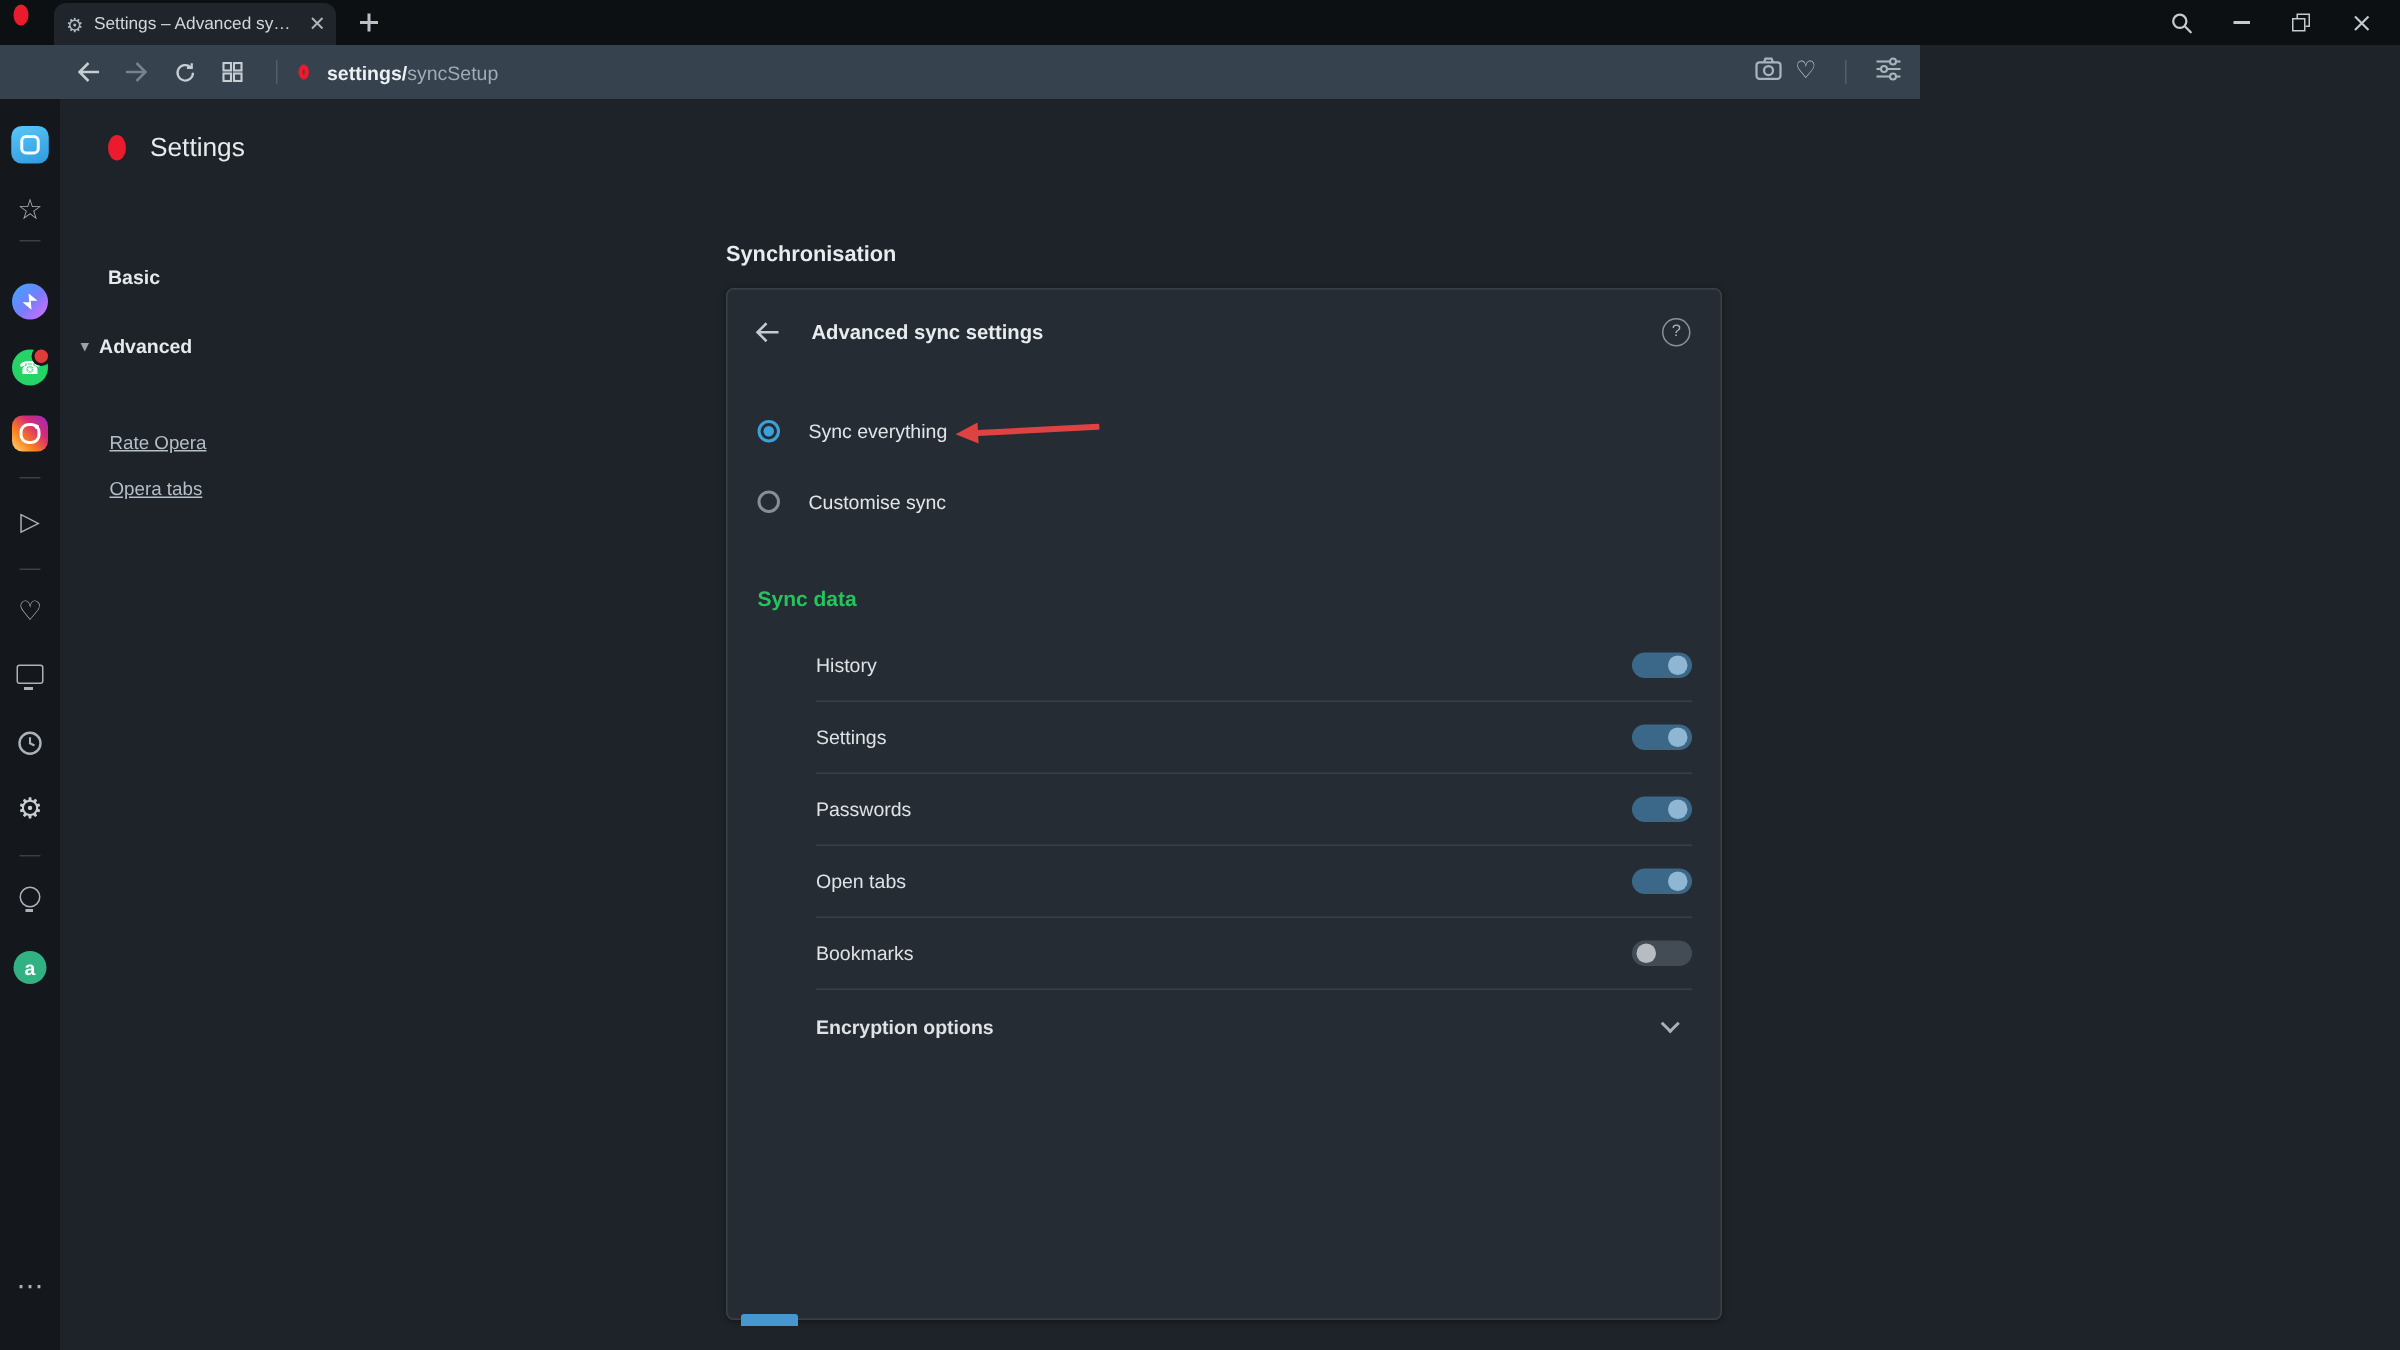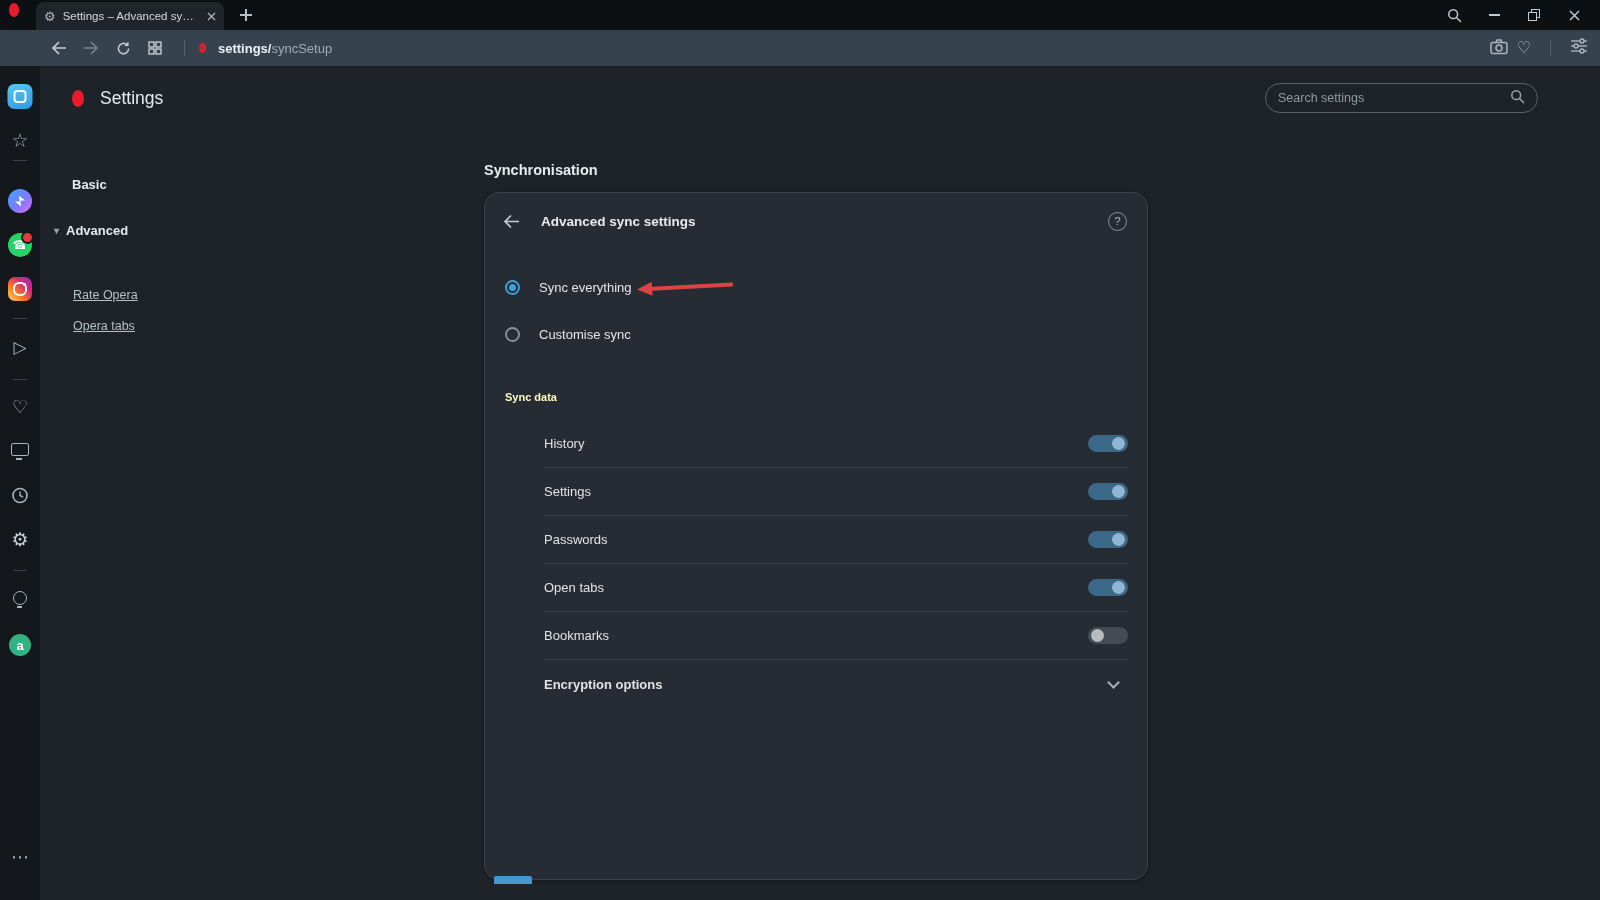--- a/index.html
+++ b/index.html
@@ -22,21 +22,21 @@
   .plus::before { content:""; position:absolute; left:7px; top:2px; width:2px; height:12px; background:#b9c0c6; }
   .plus::after  { content:""; position:absolute; left:2px; top:7px; width:12px; height:2px; background:#b9c0c6; }
   .tb-right { position:absolute; right:6px; top:0; height:30px; display:flex; align-items:center; }
   .tb-btn { width:40px; height:30px; display:flex; align-items:center; justify-content:center; }
   .min-bar { width:11px; height:2px; background:#c3cad0; }
   .restore { position:relative; width:12px; height:12px; }
   .restore .r-back { position:absolute; right:0; top:0; width:9px; height:9px; border:1.3px solid #c3cad0; }
   .restore .r-front { position:absolute; left:0; bottom:0; width:9px; height:9px; border:1.3px solid #c3cad0; background:#0d1013; }
 
   
-  .addressbar { position:absolute; top:30px; left:0; width:1600px; height:36px; background:#36424d;
+  .addressbar { position:absolute; top:30px; left:0; width:1280px; height:36px; background:#36424d;
     display:flex; align-items:center; padding-left:46px; }
   .ab-ic { width:26px; display:flex; justify-content:center; align-items:center; margin-right:6px; }
   .vsep { width:1px; height:16px; background:#53606b; margin:0 10px; }
   .fav-o { width:7px; height:10px; border:3.5px solid #ea1b2c; border-radius:50%; margin:0 12px 0 4px; }
   .url { font-size:13px; white-space:nowrap; }
   .url .pre { font-weight:bold; color:#eef1f3; }
   .url .suf { color:#9fabb5; }
   .ab-right { margin-left:auto; display:flex; align-items:center; padding-right:12px; gap:9px; }
   .heart-g { font-size:16px; color:#b9c2ca; line-height:1; }
 
@@ -83,38 +83,38 @@
   .nav-basic { left:32px; top:47px; }
   .nav-advanced { left:14px; top:93px; display:flex; align-items:center; gap:7px; }
   .caret { font-size:10px; color:#9aa3ab; }
   .nav-link { position:absolute; left:33px; color:#b4bfc8; font-size:12.5px; text-decoration:underline; cursor:pointer; }
   .link-1 { top:158px; } .link-2 { top:189px; }
 
   
   .main { position:absolute; left:260px; top:130px; width:1327px; height:770px; background:#1e2329; }
   .page-title { position:absolute; left:224px; top:32px; font-size:14.5px; font-weight:bold; color:#e8ecef; }
   .card { position:absolute; left:224px; top:62px; width:664px; height:688px; background:#262c33;
-    border:1px solid #3a414a; border-radius:15px; box-shadow:0 1px 4px rgba(0,0,0,.35); }
+    border:1px solid #3a414a; border-radius:5px; box-shadow:0 1px 4px rgba(0,0,0,.35); }
   .card-head { position:absolute; top:0; left:0; right:0; height:56px; display:flex; align-items:center;
     padding:0 20px 0 18px; }
   .back-btn { width:28px; display:flex; justify-content:flex-start; cursor:pointer; }
   .card-title { margin-left:10px; font-weight:bold; font-size:13.5px; color:#e8ecef; }
   .help-btn { margin-left:auto; width:19px; height:19px; border:1.5px solid #8a939b; border-radius:50%;
     display:flex; align-items:center; justify-content:center; font-size:11px; color:#aab3bb; cursor:pointer; }
   .radio-row { position:absolute; left:20px; display:flex; align-items:center; gap:19px; height:24px; cursor:pointer; }
   .rr-1 { top:82px; } .rr-2 { top:129px; }
   .radio { width:15px; height:15px; border-radius:50%; border:2px solid #868f97; position:relative; flex:none; }
   .radio.selected { border-color:#3da0da; }
   .radio.selected::after { content:""; position:absolute; inset:2px; border-radius:50%; background:#3da0da; }
   .radio-label { font-size:13px; color:#e2e6e9; }
   .annot { position:absolute; left:152px; top:87px; width:96px; height:14px; transform:rotate(-3deg); pointer-events:none; }
   .annot .shaft { position:absolute; right:0; top:5px; width:82px; height:3.5px; background:#df4243; border-radius:1px; }
   .annot .head { position:absolute; left:0; top:0; width:0; height:0;
     border-top:7px solid transparent; border-bottom:7px solid transparent; border-right:15px solid #df4243; }
-  .section-title { position:absolute; left:20px; top:198px; font-weight:bold; font-size:11px; color:#fef9c3; }
+  .section-title { position:absolute; left:20px; top:198px; font-weight:bold; font-size:14px; color:#22c55e; }
   .rows { position:absolute; left:59px; right:19px; top:227px; }
   .row { height:48px; display:flex; align-items:center; justify-content:space-between;
     border-bottom:1px solid #39404a; }
   .row-label { font-size:13px; color:#dfe3e6; }
   .row.enc { border-bottom:none; cursor:pointer; }
   .row.enc .row-label { font-weight:bold; }
   .chev { width:9px; height:9px; border-right:2px solid #a9b2ba; border-bottom:2px solid #a9b2ba;
     transform:rotate(45deg); margin-right:10px; margin-top:-4px; }
   .toggle { width:40px; height:17px; border-radius:9px; position:relative; cursor:pointer; background:#434b54; }
   .toggle .knob { position:absolute; top:2px; left:3px; width:13px; height:13px; border-radius:50%; background:#b6bcc2; }
@@ -254,29 +254,20 @@
     </span>
   <span class="sb" style="top:568px;">
       <span class="amzn">a</span>
     </span>
   <span class="sb glyph" style="top:782px; font-size:18px;">⋯</span>
 </div>
 
 <div class="header">
   <span class="opera-logo-lg"></span>
   <span class="hdr-title">Settings</span>
-  <div class="searchbox">
-    <input type="text" placeholder="Search settings" style="">
-    <span>
-      <svg width="15" height="15" viewBox="0 0 15 15">
-          <circle cx="6.2" cy="6.2" r="4.4" fill="none" stroke="#9aa5ad" stroke-width="1.5"></circle>
-          <line x1="9.7" y1="9.7" x2="13.5" y2="13.5" stroke="#9aa5ad" stroke-width="1.5" stroke-linecap="round"></line>
-        </svg>
-    </span>
-  </div>
 </div>
 
 <div class="navpanel">
   <div class="nav-item nav-basic">Basic</div>
   <div class="nav-item nav-advanced">
     <span class="caret">▾</span>
     <span>Advanced</span>
   </div>
   <a class="nav-link link-1">Rate Opera</a>
   <a class="nav-link link-2">Opera tabs</a>

